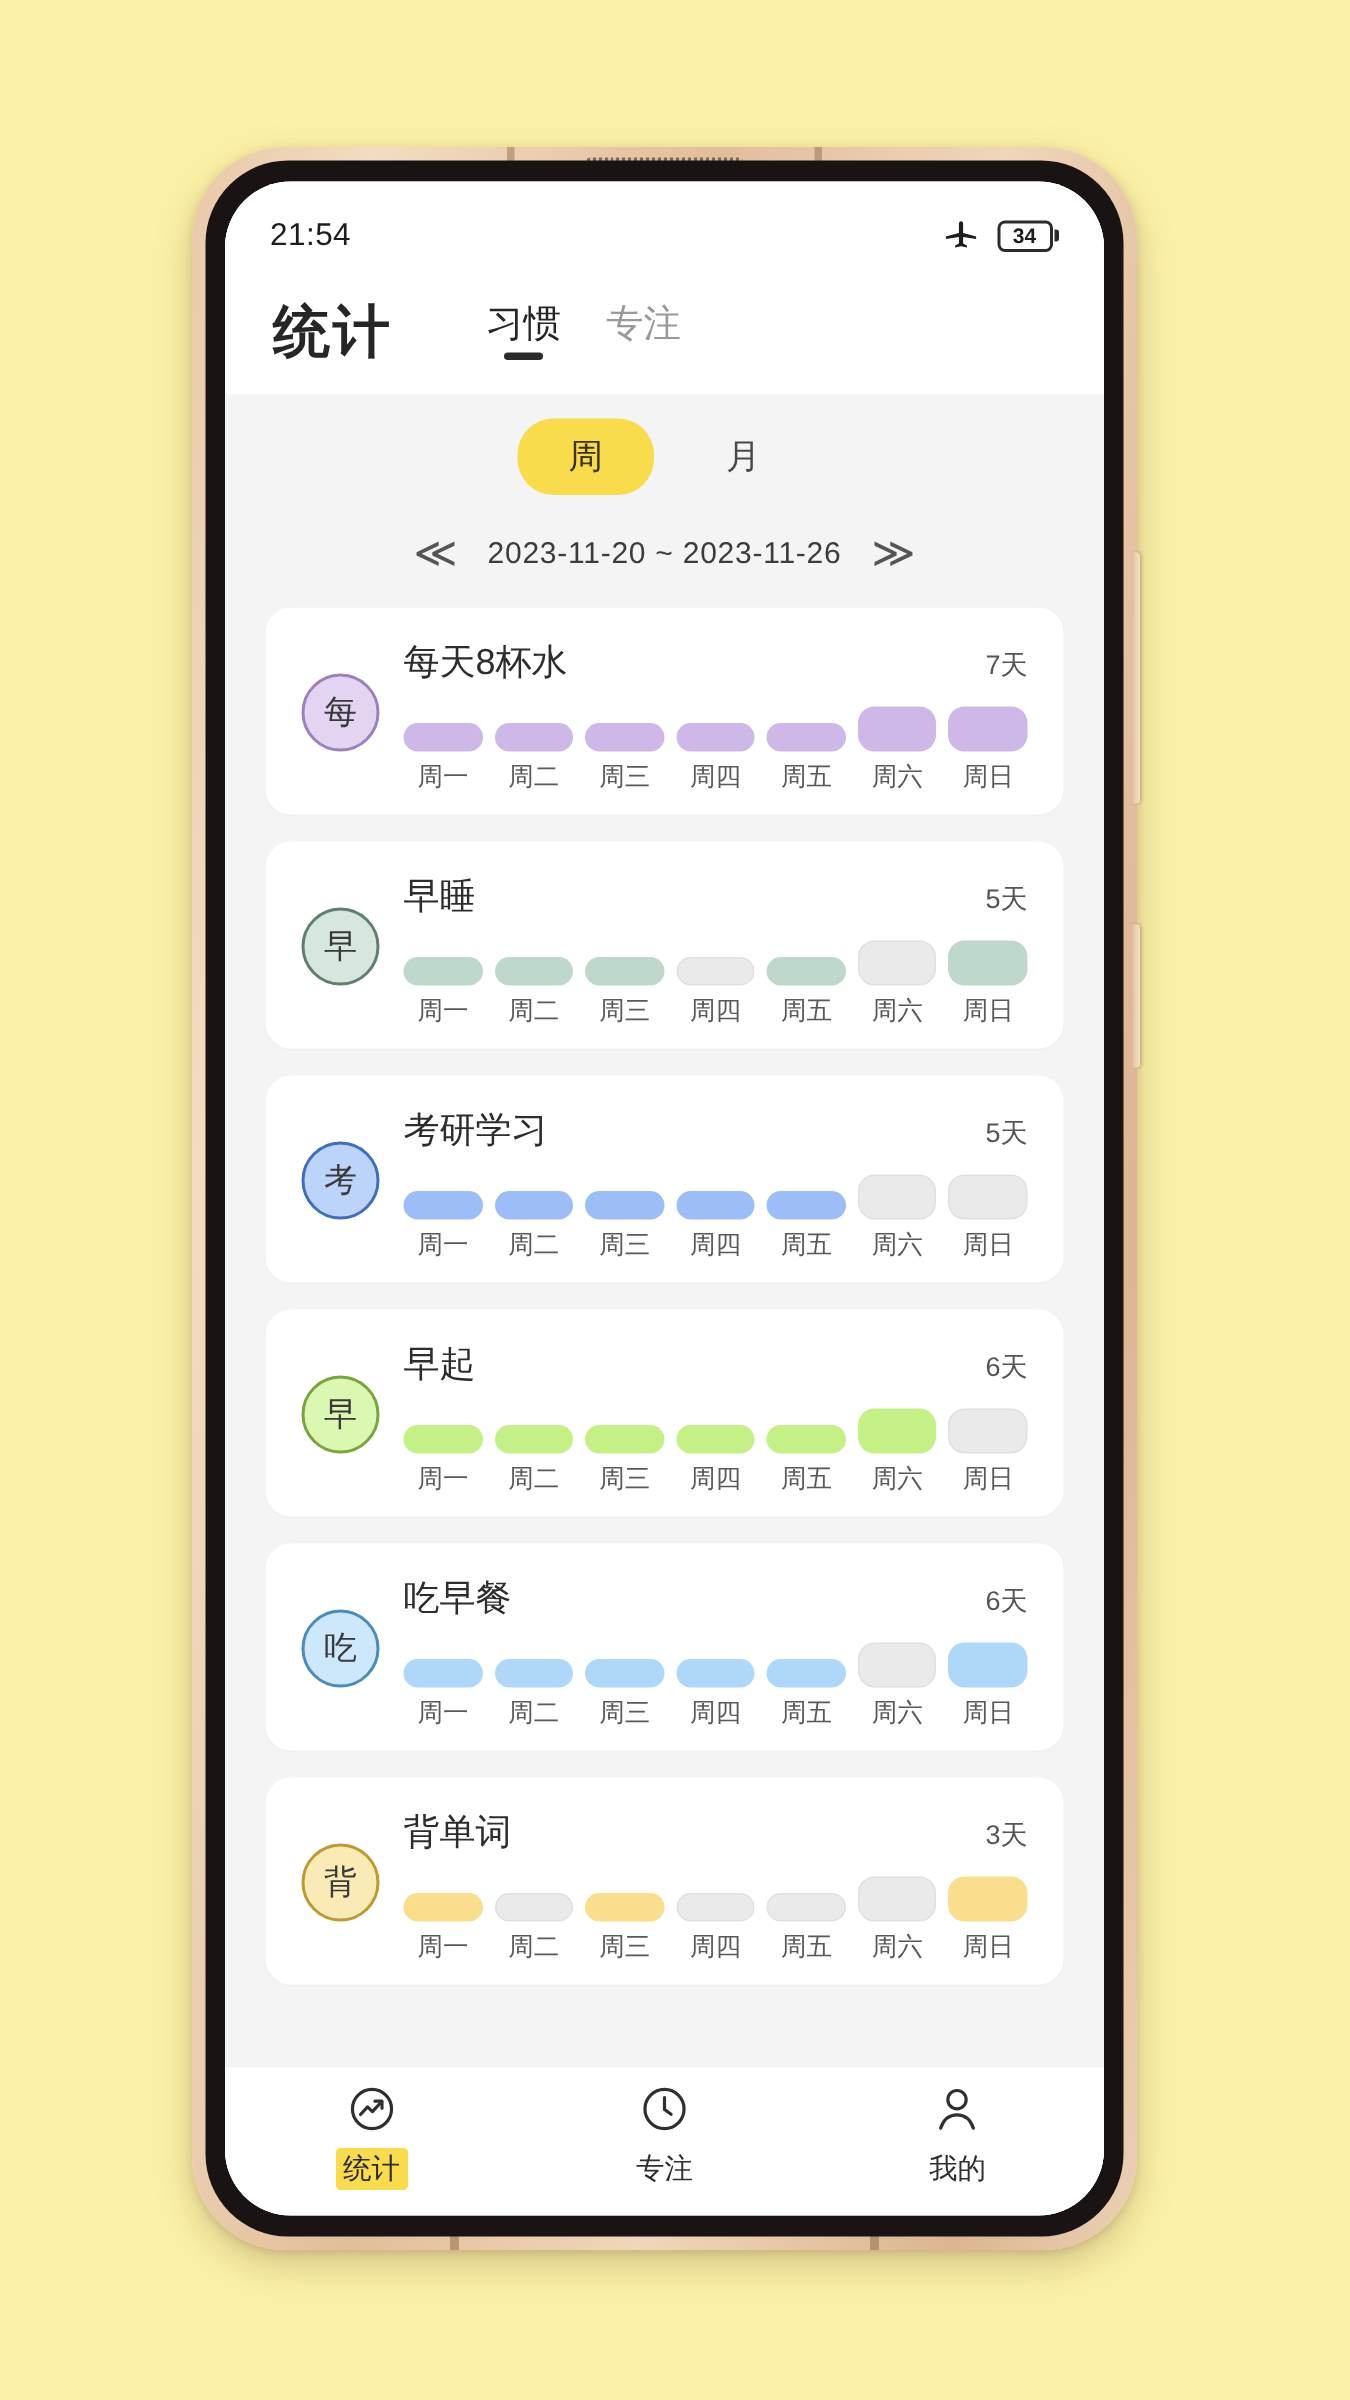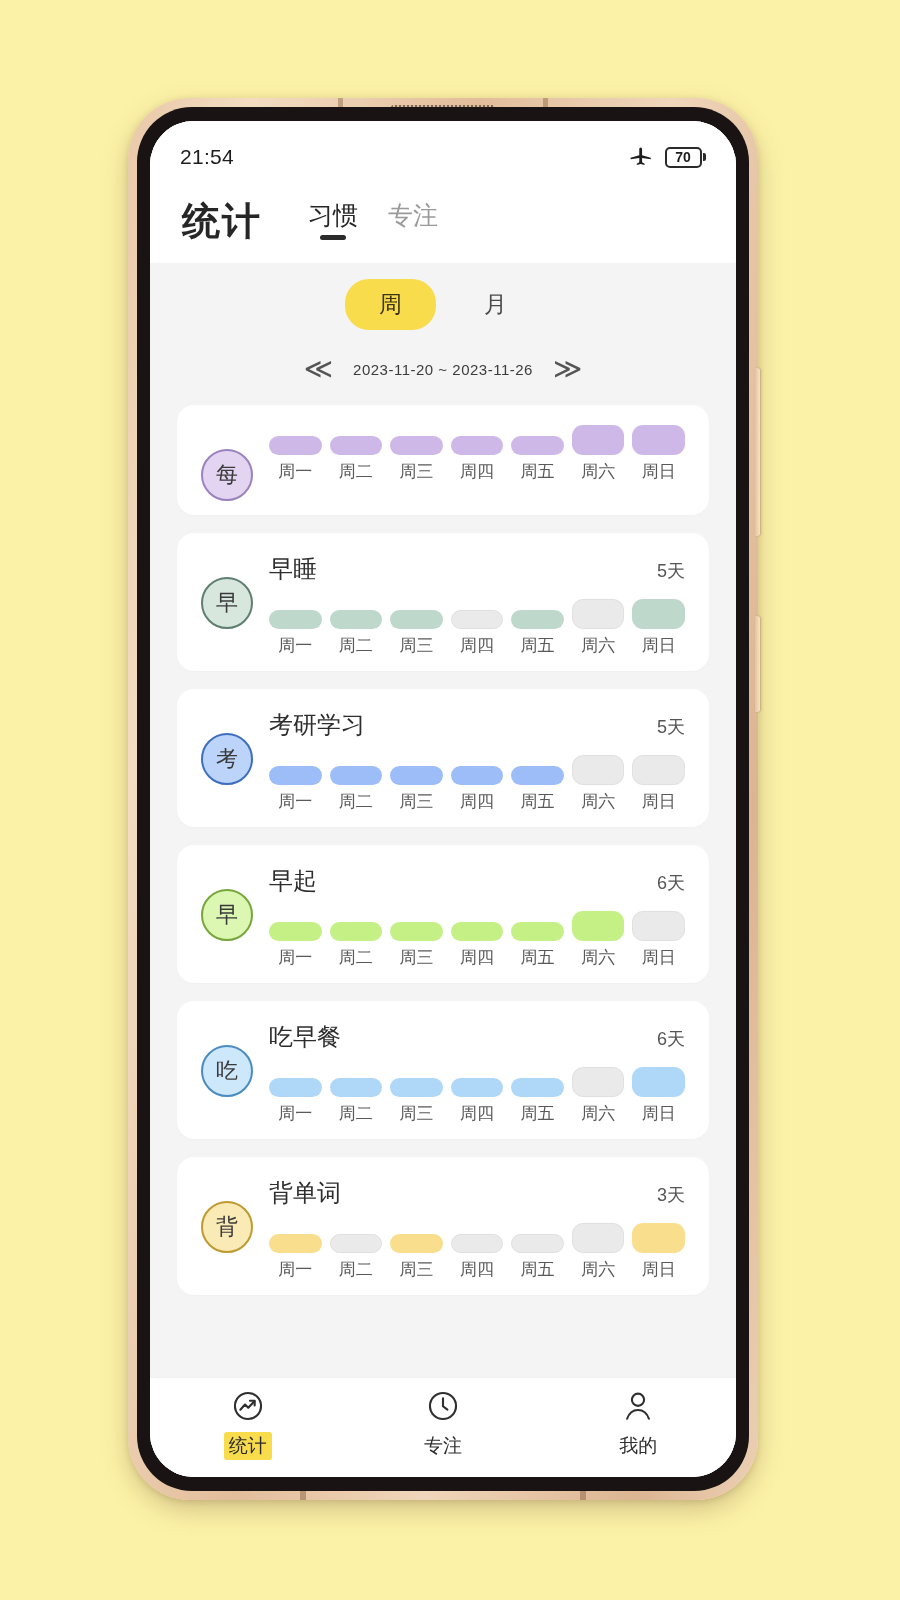--- a/index.html
+++ b/index.html
@@ -133,21 +133,21 @@
   #page-title {
     font-size: 38px;
     font-weight: bold;
     color: #262626;
     letter-spacing: 2px;
   }
   #header-tabs {
     display: flex;
     align-items: flex-end;
     gap: 30px;
-    margin-left: 46px;
+    margin-left: 62px;
     padding-bottom: 3px;
   }
   .header-tab {
     position: relative;
     font-size: 25px;
     color: #9a9a9a;
     padding-bottom: 9px;
     cursor: pointer;
   }
   .header-tab.active {
@@ -204,21 +204,21 @@
     gap: 20px;
     margin-top: 25px;
   }
   .range-arrow {
     font-size: 28px;
     color: #555;
     cursor: pointer;
     line-height: 1;
   }
   #range-text {
-    font-size: 15px;
+    font-size: 20px;
     color: #3c3c3c;
     letter-spacing: .5px;
   }
 
   
   #habit-list {
     flex: 1;
     overflow: hidden;
     padding: 0 0 0 0;
   }
@@ -353,21 +353,21 @@
       <div id="status-bar">
         <div id="status-time">21:54</div>
         <div id="status-right">
           <span>
             <svg width="26" height="26" viewBox="0 0 24 24" fill="#1d1d1d">
               <path d="M21 14.5l-8-2.2V6.6c0-.9-.6-1.6-1.3-1.6s-1.3.7-1.3 1.6v5.7l-8 2.2V16l8-1.3v4l-2.3 1.3v1.3l3.6-.9 3.6.9V20L13 18.7v-4L21 16v-1.5z"></path>
             </svg>
           </span>
           <span id="battery-wrap">
             <span id="battery-body">
-              <span id="battery-text">70</span>
+              <span id="battery-text">34</span>
             </span>
             <span id="battery-cap"></span>
           </span>
         </div>
       </div>
 
       <div id="header">
         <div id="page-title">统计</div>
         <div id="header-tabs">
             <div class="header-tab active">习惯</div>
@@ -386,20 +386,24 @@
             <span class="range-arrow">≪</span>
             <span id="range-text">2023-11-20  ~  2023-11-26</span>
             <span class="range-arrow">≫</span>
           </div>
         </div>
 
         <div id="habit-list">
             <div class="habit-card">
               <div class="habit-avatar" style="background: rgb(227, 213, 242); border-color: rgb(155, 130, 190);">每</div>
               <div class="habit-main">
+                <div class="habit-toprow">
+                  <div class="habit-name">每天8杯水</div>
+                  <div class="habit-count">7天</div>
+                </div>
                 <div class="habit-bars">
                   <div class="bar-col">
                     <div class="bar weekday" style="background: rgb(205, 184, 232);"></div>
                   </div>
                   <div class="bar-col">
                     <div class="bar weekday" style="background: rgb(205, 184, 232);"></div>
                   </div>
                   <div class="bar-col">
                     <div class="bar weekday" style="background: rgb(205, 184, 232);"></div>
                   </div>

